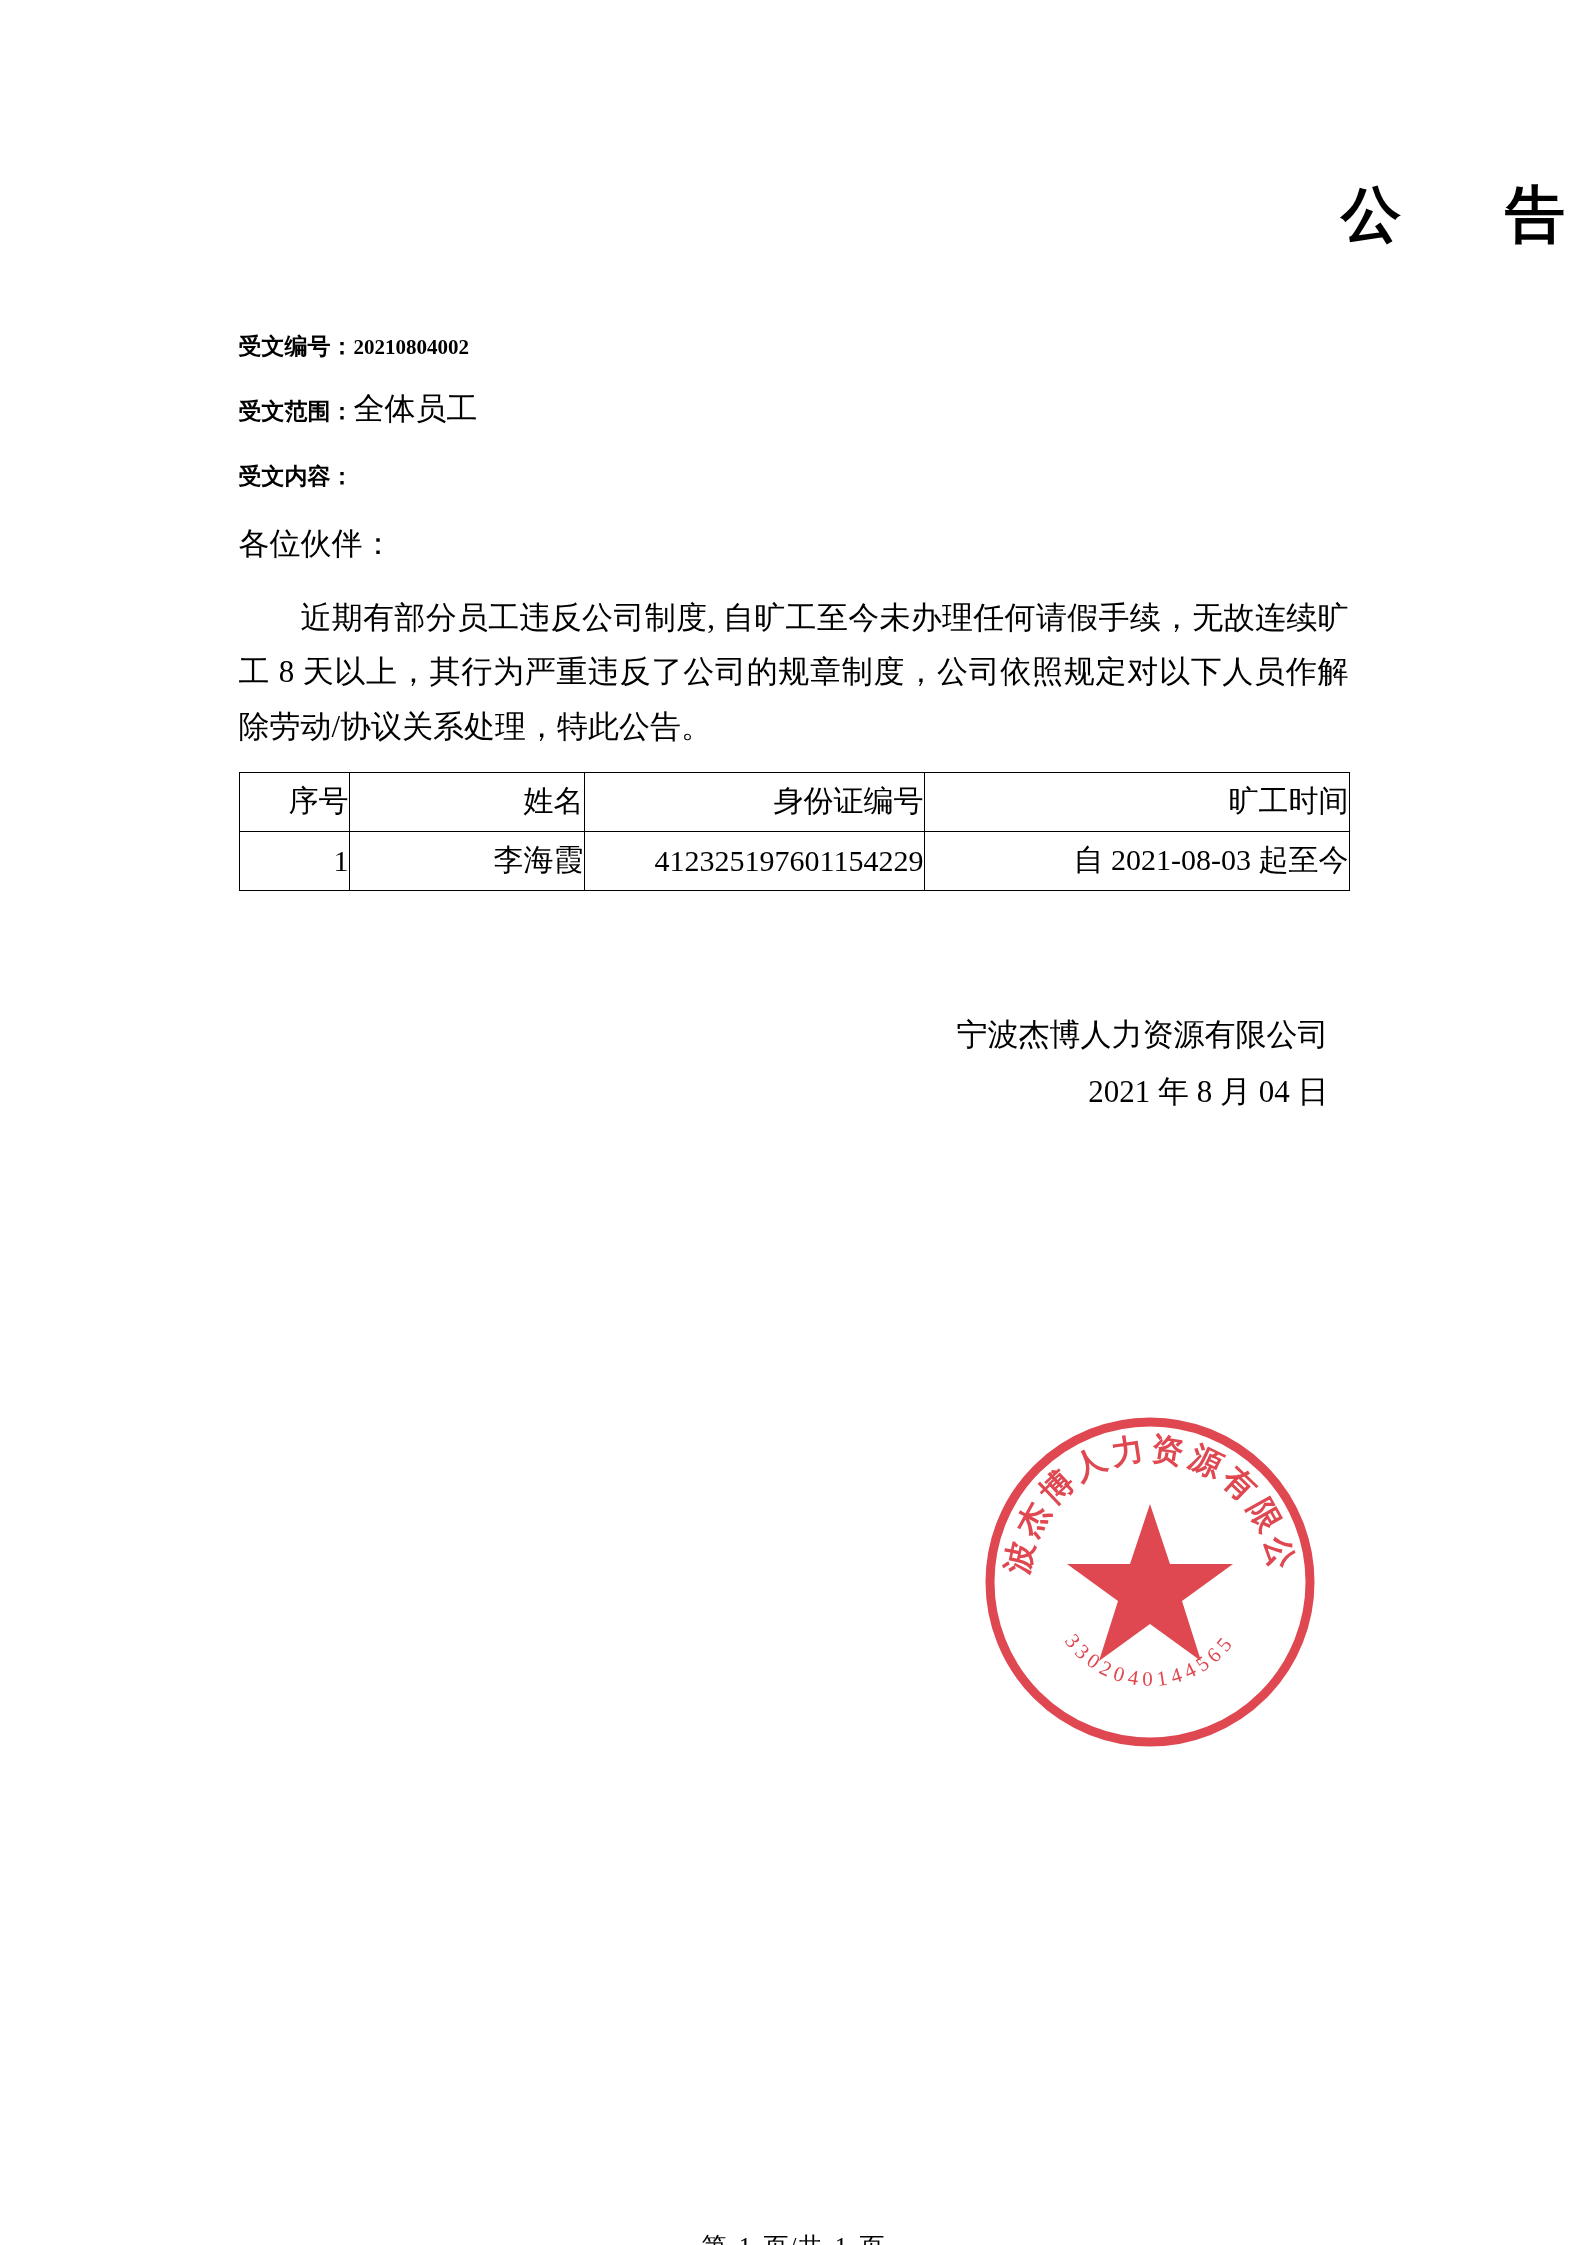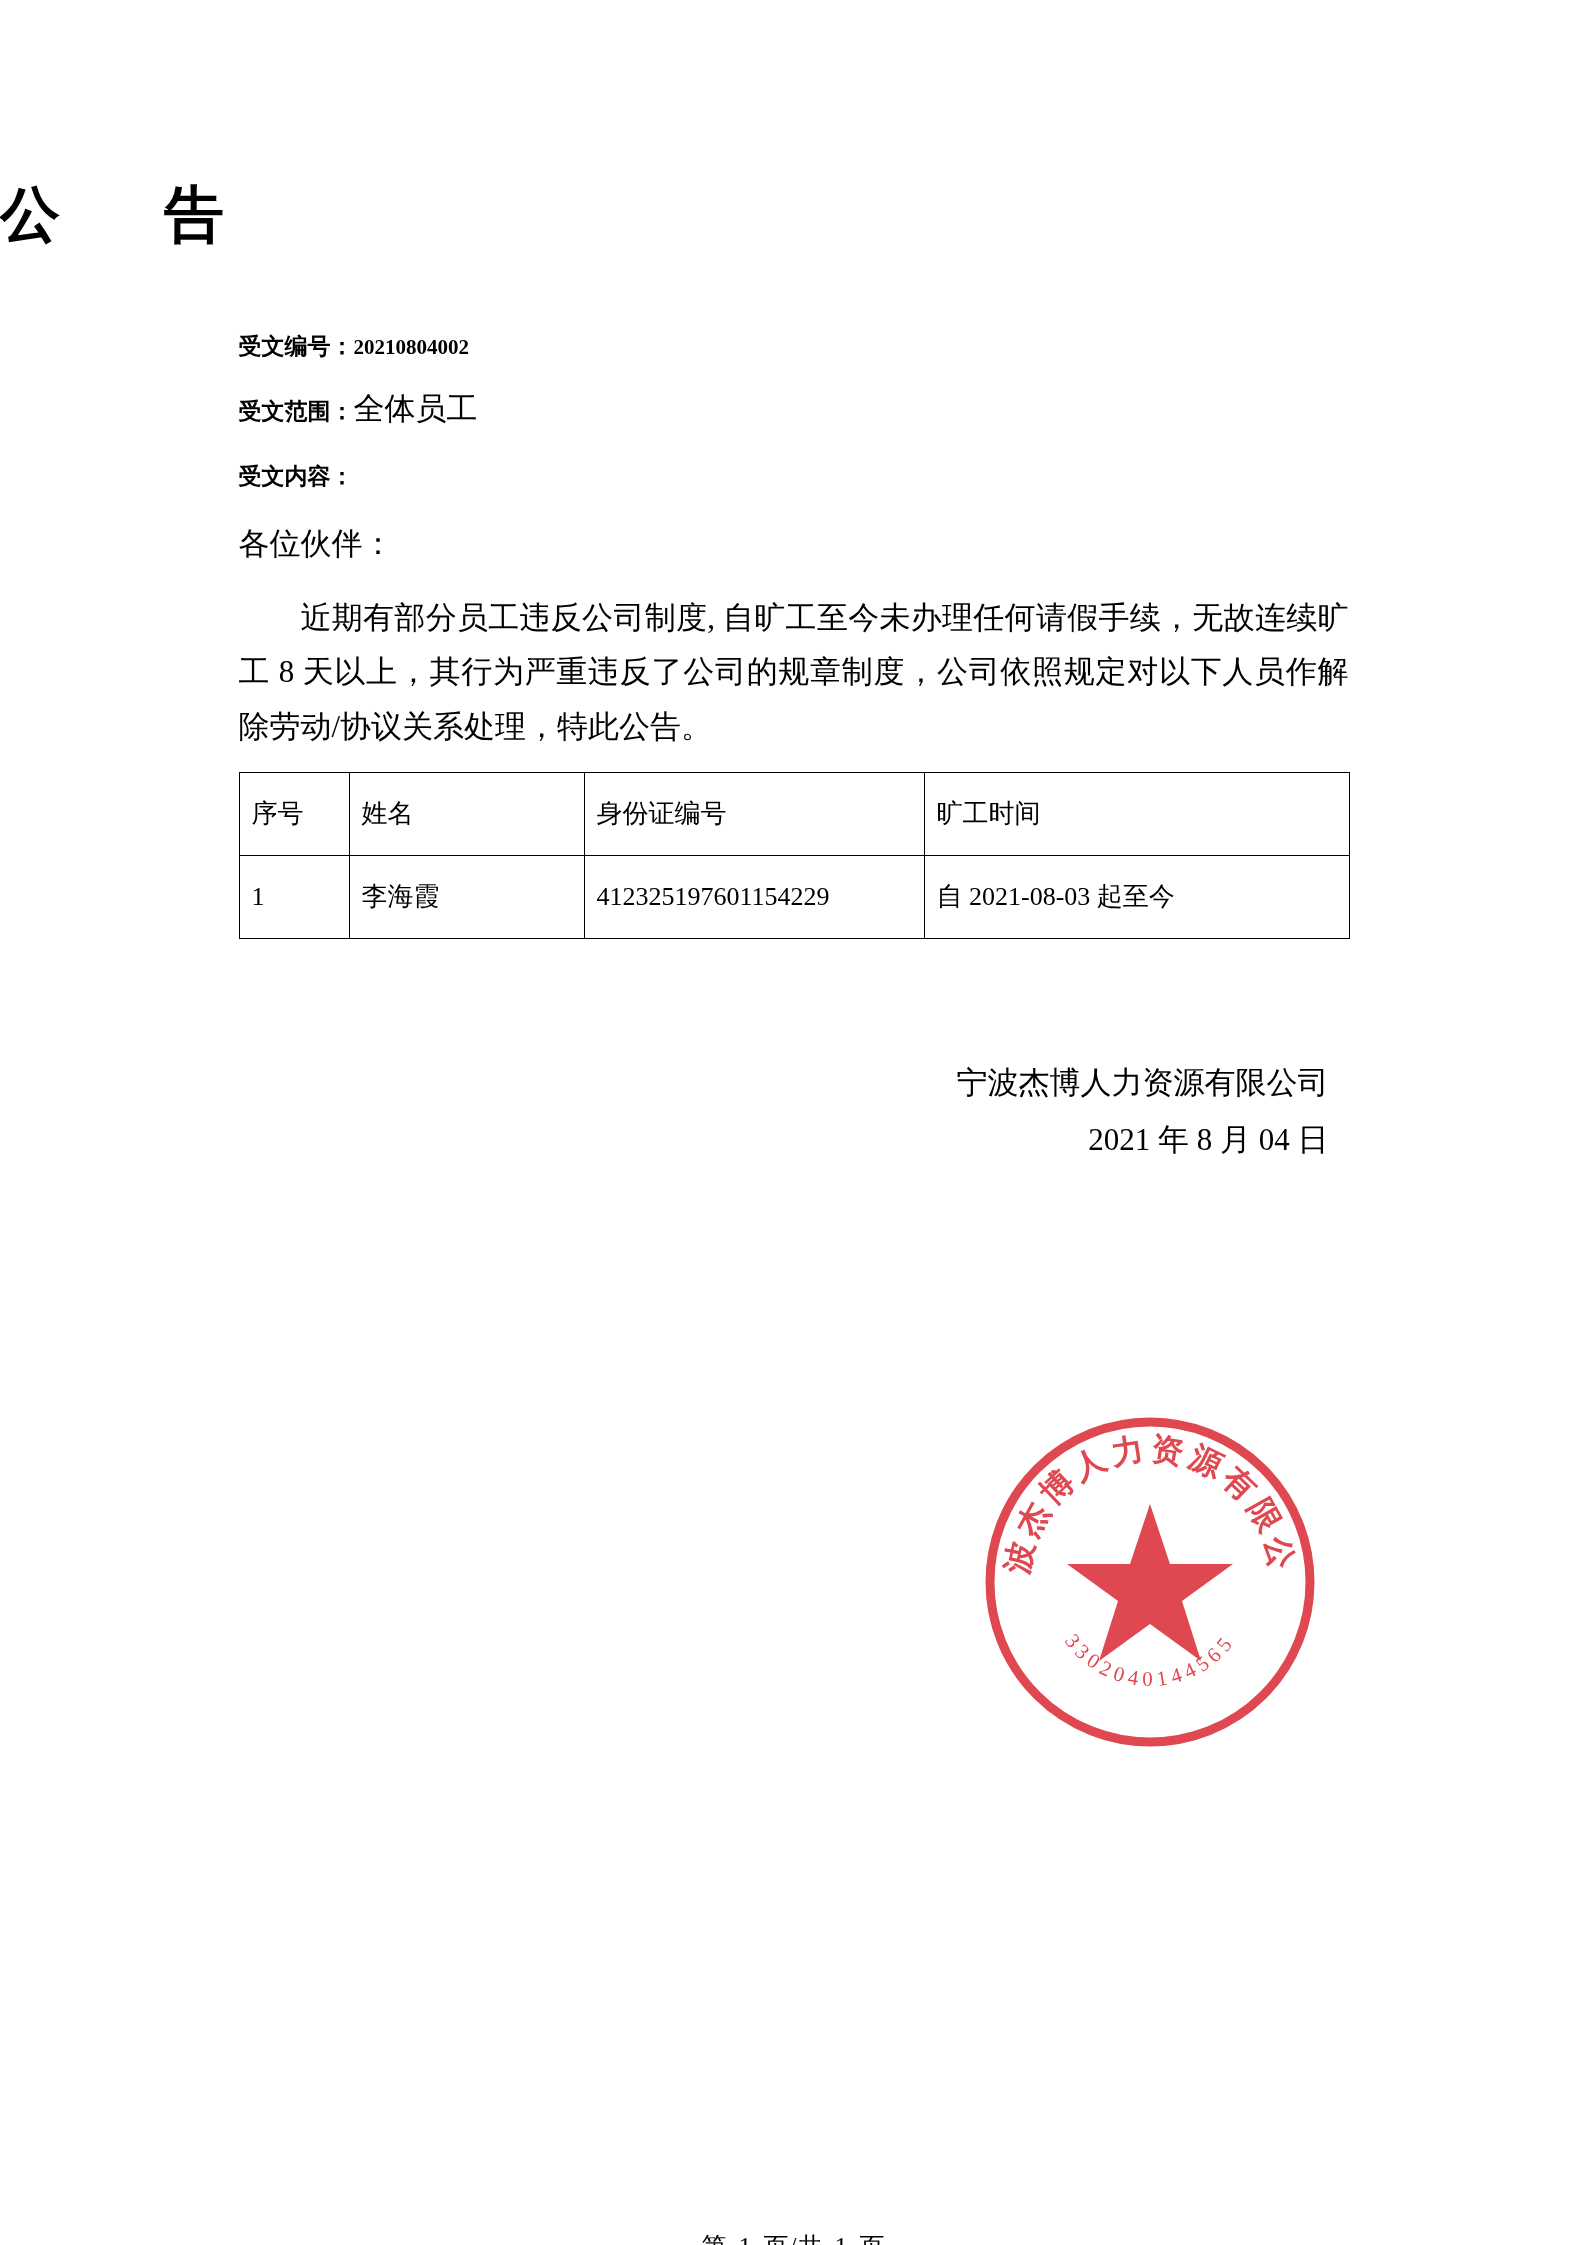--- a/index.html
+++ b/index.html
@@ -16,21 +16,21 @@
     overflow: hidden;
   }
   .page {
     position: relative;
     width: 1587px;
     height: 2245px;
     box-sizing: border-box;
     padding: 0;
   }
   .doc-title {
-    text-align: left;
+    text-align: right;
     font-size: 60px;
     font-weight: bold;
     letter-spacing: 22px;
     margin-top: 175px;
     margin-bottom: 0;
     font-family: "Liberation Serif", "DejaVu Serif", serif;
   }
   .content {
     margin: 0 auto;
     width: 1110px;
@@ -70,24 +70,24 @@
     margin-top: 22px;
     margin-bottom: 18px;
   }
   table.name-table {
     border-collapse: collapse;
     width: 1110px;
     table-layout: fixed;
   }
   table.name-table td, table.name-table th {
     border: 1px solid #000000;
-    text-align: left;
-    font-size: 26px;
+    text-align: right;
+    font-size: 30px;
     font-weight: normal;
-    padding: 12px;
+    padding: 0;
     height: 58px;
     vertical-align: middle;
     font-family: "Liberation Serif", "DejaVu Serif", serif;
   }
   .col-seq { width: 110px; }
   .col-name { width: 235px; }
   .col-id { width: 340px; }
   .col-time { width: 425px; }
 
   .sign-block {

